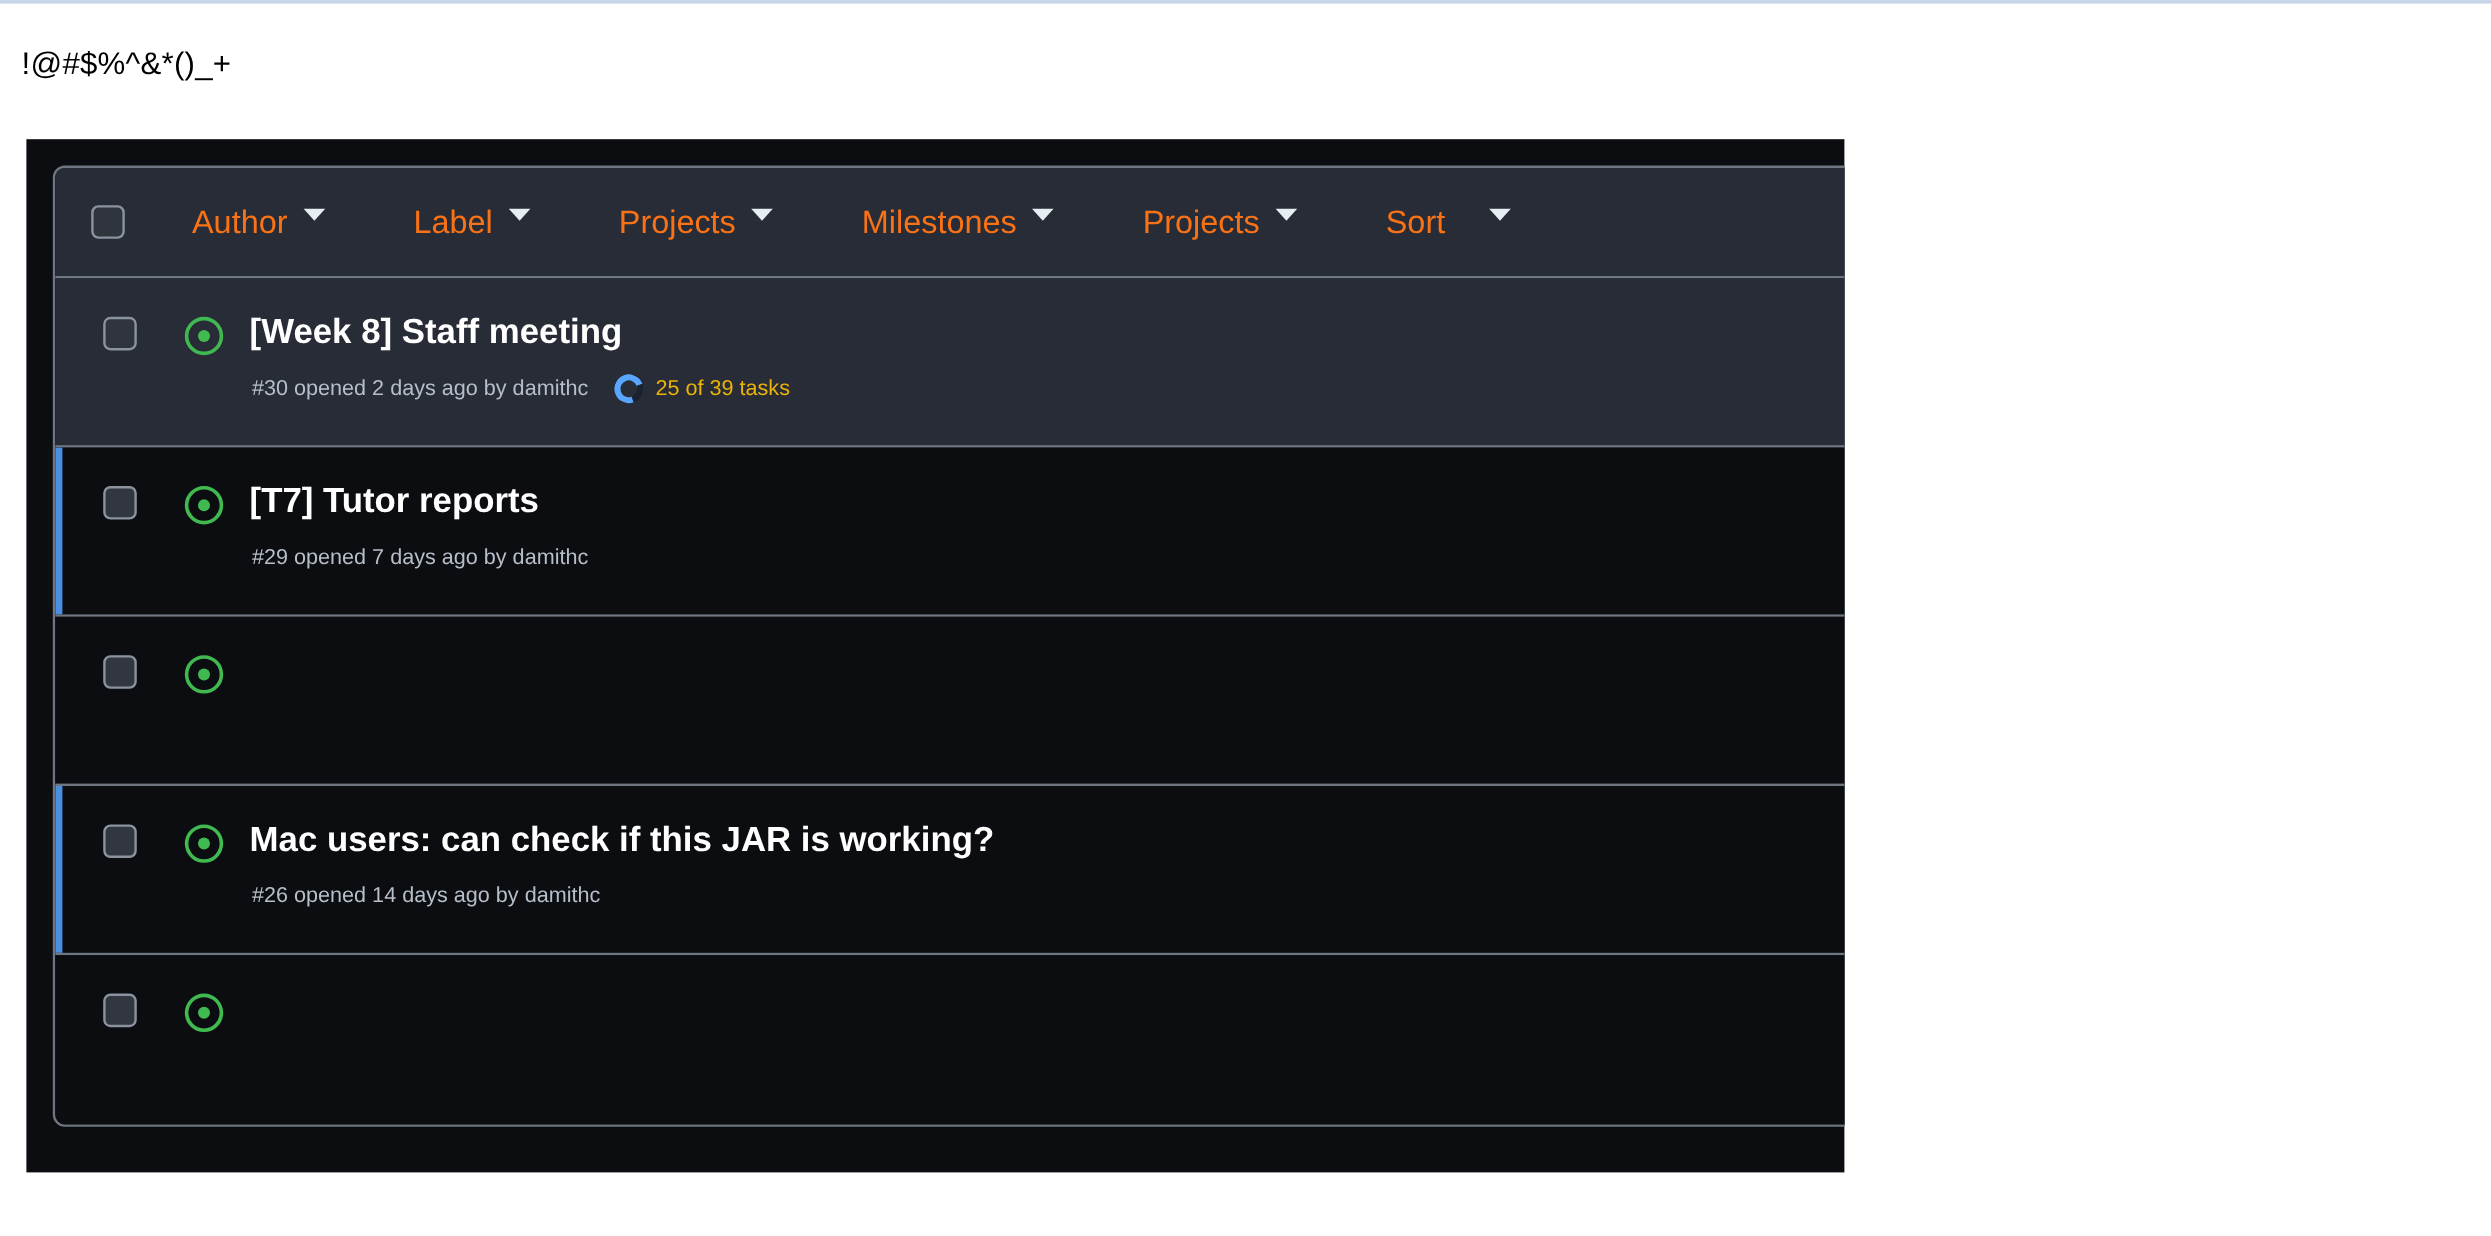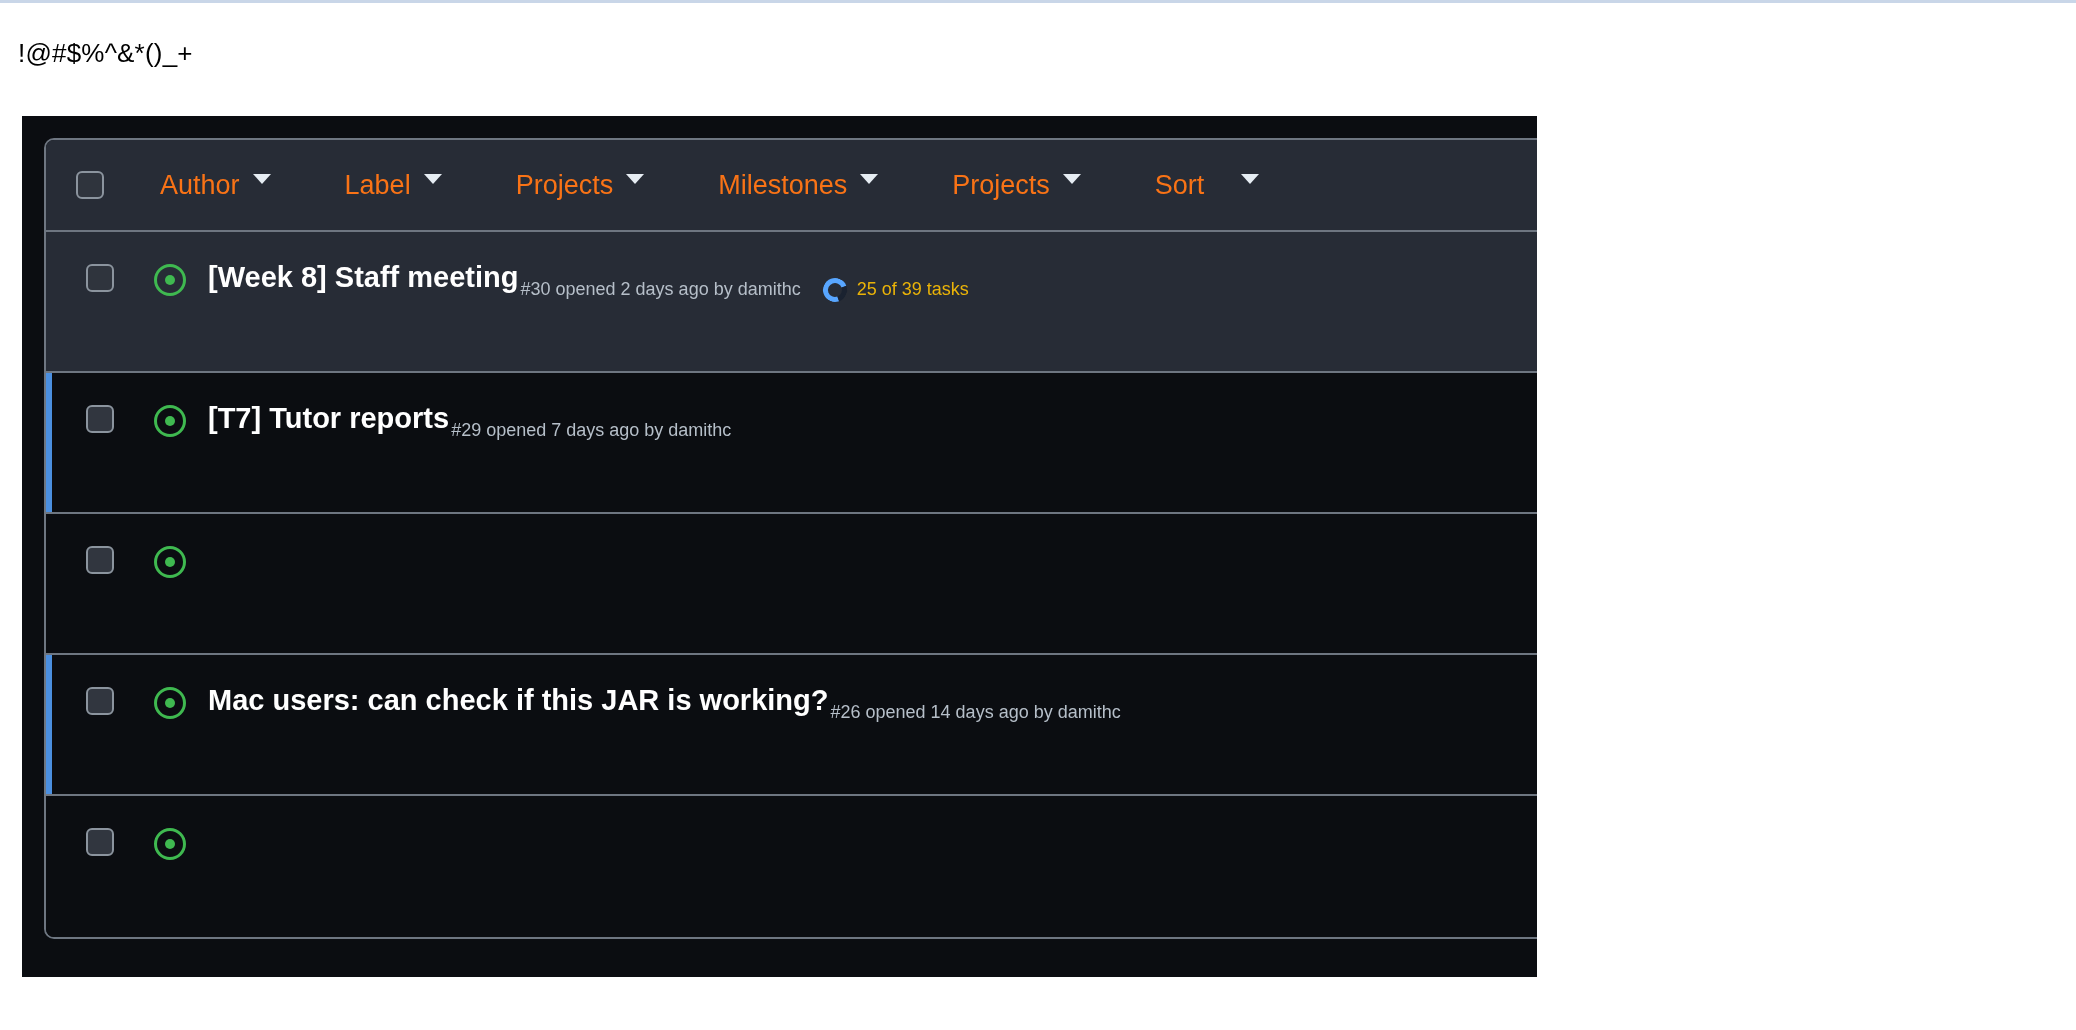--- a/index.html
+++ b/index.html
@@ -160,21 +160,21 @@
     height: 10px;
     margin-left: -5px;
     margin-top: -5px;
     border-radius: 50%;
     background: #3fb950;
   }
 
   .issue-body {
     margin-left: 22px;
     display: flex;
-    flex-direction: row;
+    flex-direction: column;
     justify-content: flex-end;
   }
   .issue-title {
     color: #ffffff;
     font-size: 29px;
     font-weight: bold;
     line-height: 34px;
     white-space: nowrap;
     cursor: pointer;
   }

